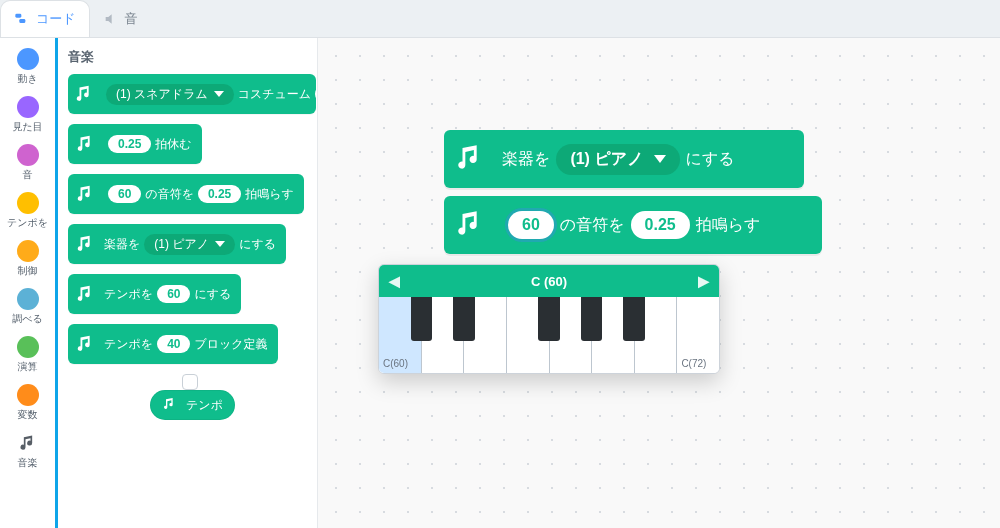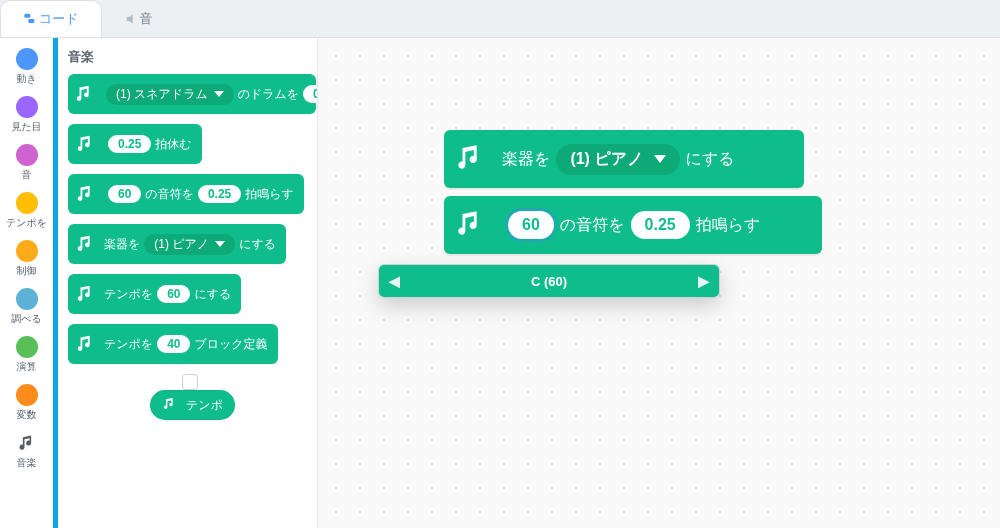--- a/index.html
+++ b/index.html
@@ -1,26 +1,26 @@
 <!DOCTYPE html>
 <html><head>
 <meta charset="utf-8">
 <style>
   * { box-sizing: border-box; margin: 0; padding: 0; font-family: "Helvetica Neue", Arial, sans-serif; }
   body { width: 1000px; height: 528px; background: #f9f9f9; overflow: hidden; position: relative; }
 
   
   .tabs { display: flex; height: 38px; background: #ecf0f3; border-bottom: 1px solid #dde1e5; }
-  .tab { display: flex; align-items: center; padding: 0 22px; font-size: 13px; color: #7b8590; cursor: pointer; border-radius: 10px 10px 0 0; }
+  .tab { display: flex; align-items: center; gap: 6px; padding: 0 13px; font-size: 13px; color: #7b8590; cursor: pointer; border-radius: 10px 10px 0 0; }
   .tab.active { background: #fff; color: #4c97ff; border: 1px solid #dde1e5; border-bottom: none; }
   .tab .ticon { width: 16px; height: 16px; display: inline-flex; align-items: center; justify-content: center; opacity: .7; }
   .tab.active .ticon { opacity: 1; }
 
   
-  .leftrail { position: absolute; top: 38px; left: 0; bottom: 0; width: 58px; background: #fff; border-right: 5px solid #0ea5e9; display: flex; flex-direction: column; align-items: center; padding-top: 10px; gap: 12px; }
+  .leftrail { position: absolute; top: 38px; left: 0; bottom: 0; width: 58px; background: #fff; border-right: 3px solid #0ea5e9; display: flex; flex-direction: column; align-items: center; padding-top: 10px; gap: 12px; }
   .cat { display: flex; flex-direction: column; align-items: center; gap: 3px; cursor: pointer; width: 100%; }
   .cat .dot { width: 22px; height: 22px; border-radius: 50%; }
   .cat .label { font-size: 10px; color: #58636f; text-align: center; line-height: 1.1; }
   .cat.selected .extico { width: 22px; height: 22px; display:flex; align-items:center; justify-content:center; color:#555; }
 
   
   .palette { position: absolute; top: 38px; left: 58px; width: 260px; bottom: 0; background: #fff; border-right: 1px solid #e6e9ec; padding: 10px 0 10px 10px; overflow: hidden; }
   .palette h3 { font-size: 13px; font-weight: 600; color: #58636f; margin-bottom: 8px; }
   .pblock-row { margin-bottom: 10px; }
   .chk { width: 16px; height: 16px; border: 1px solid #c9d0d7; border-radius: 4px; background:#fff; margin-right:6px; display:inline-block; vertical-align: middle; }
@@ -146,21 +146,21 @@
     <div class="mblock" style="width:248px;">
       <span class="notes">
           <svg viewBox="0 0 24 24" width="22" height="22">
             <path d="M8 17a2.5 2.5 0 1 1-2-2.45V5l10-2v10a2.5 2.5 0 1 1-2-2.45V6.3L8 7.7V17z" fill="#fff"></path>
           </svg>
         </span>
       <span class="pill dark">
           <span>(1) スネアドラム</span>
           <span class="tri"></span>
         </span>
-      <span>のドラムを</span>
+      <span>コスチューム</span>
       <span class="pill">0.25</span>
     </div>
   </div>
 
   <div class="pblock-row">
     <div class="mblock">
       <span class="notes">
           <svg viewBox="0 0 24 24" width="22" height="22">
             <path d="M8 17a2.5 2.5 0 1 1-2-2.45V5l10-2v10a2.5 2.5 0 1 1-2-2.45V6.3L8 7.7V17z" fill="#fff"></path>
           </svg>
@@ -260,15 +260,38 @@
     <span class="wpill">0.25</span>
     <span>拍鳴らす</span>
   </div>
 
   <div class="piano-pop">
     <div class="piano-head">
       <span class="arrow">◀</span>
       <span>C (60)</span>
       <span class="arrow">▶</span>
     </div>
+    <div class="piano">
+      <div class="wkeys">
+        <div class="wkey sel">
+            <span class="lab">C(60)</span>
+          </div>
+        <div class="wkey"></div>
+        <div class="wkey"></div>
+        <div class="wkey"></div>
+        <div class="wkey"></div>
+        <div class="wkey"></div>
+        <div class="wkey"></div>
+        <div class="wkey">
+            <span class="lab">C(72)</span>
+          </div>
+      </div>
+      <div class="bkeys">
+        <div class="bkey" style="left:9.4%;"></div>
+        <div class="bkey" style="left:21.9%;"></div>
+        <div class="bkey" style="left:46.9%;"></div>
+        <div class="bkey" style="left:59.4%;"></div>
+        <div class="bkey" style="left:71.9%;"></div>
+      </div>
+    </div>
   </div>
 
 </div>
 
 </body></html>

